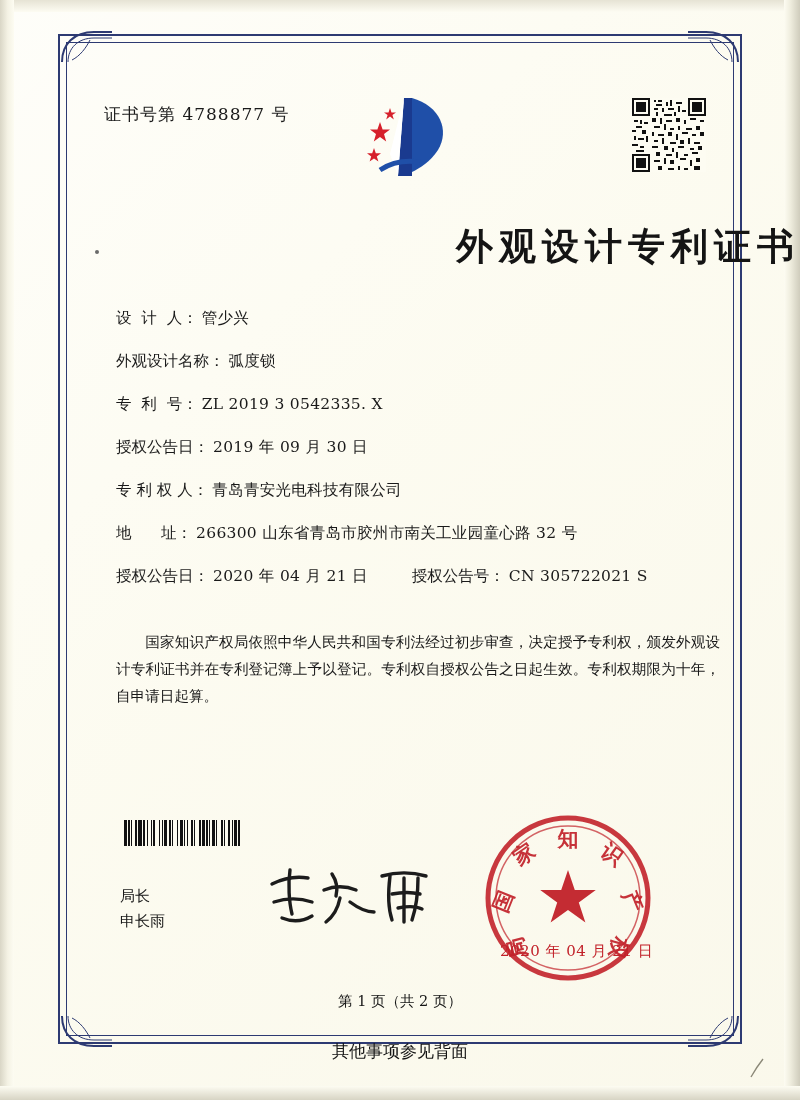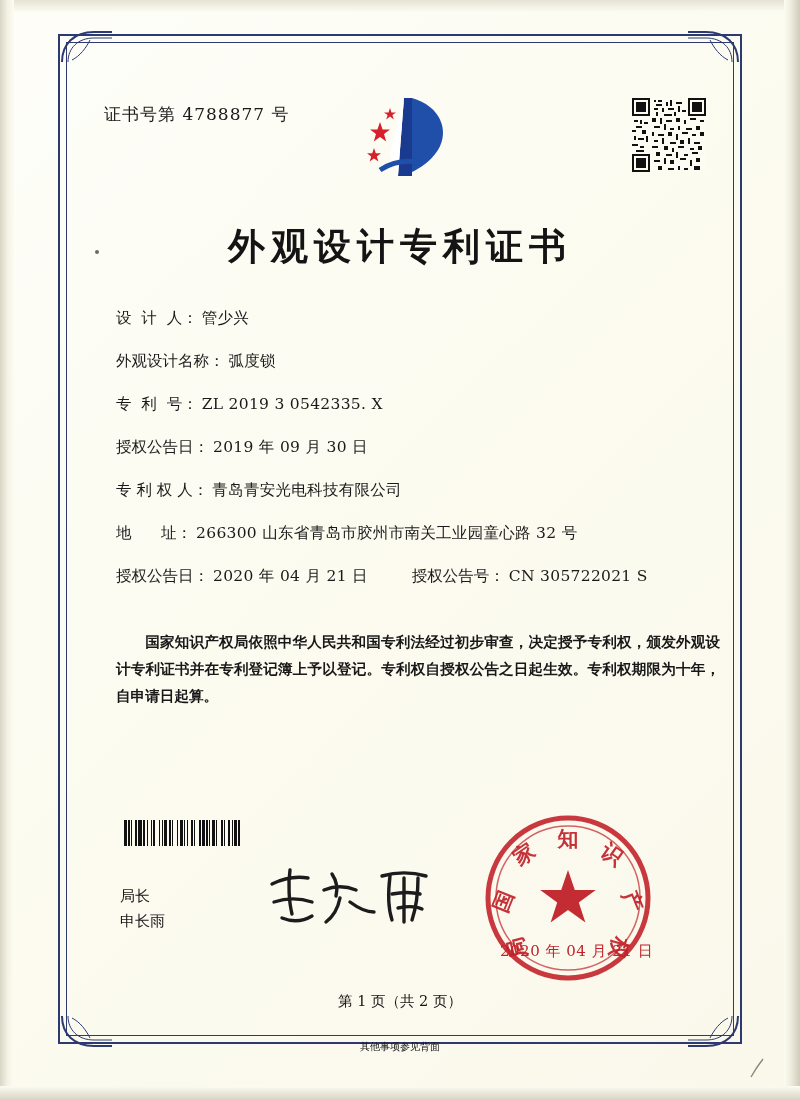--- a/index.html
+++ b/index.html
@@ -83,21 +83,21 @@
   }
   .qr {
     position: absolute;
     right: 94px; top: 98px;
     width: 74px; height: 74px;
   }
   .title {
     position: absolute;
     left: 0; top: 222px;
     width: 800px;
-    text-align: center;
+    text-align: right;
     font-size: 37px;
     font-weight: bold;
     letter-spacing: 6px;
     color: #141414;
     font-family: "DejaVu Serif", serif;
   }
   .dot-mark {
     position: absolute;
     left: 95px; top: 250px;
     width: 4px; height: 4px;
@@ -134,21 +134,21 @@
   .body-text {
     position: absolute;
     left: 116px; top: 628px;
     width: 604px;
     font-size: 14.6px;
     line-height: 27px;
     color: #181818;
     text-align: justify;
     font-family: "DejaVu Serif", serif;
   }
-  .body-text p { margin: 0 0 2px 0; text-indent: 2em; font-weight: bold; }
+  .body-text p { margin: 0 0 2px 0; text-indent: 2em; }
 
   
   .barcode {
     position: absolute;
     left: 124px; top: 820px;
     width: 208px; height: 26px;
   }
   .barcode i {
     display: inline-block;
     height: 26px;
@@ -194,21 +194,21 @@
     text-align: center;
     font-size: 14.5px;
     color: #141414;
     font-family: "DejaVu Serif", serif;
   }
   .footnote {
     position: absolute;
     left: 0; top: 1040px;
     width: 800px;
     text-align: center;
-    font-size: 10px;
+    font-size: 17px;
     color: #141414;
     font-family: "DejaVu Serif", serif;
   }
   .corner-fold {
     position: absolute;
     right: 36px; bottom: 22px;
     width: 14px; height: 20px;
     color: #8b8878;
   }
 </style>

